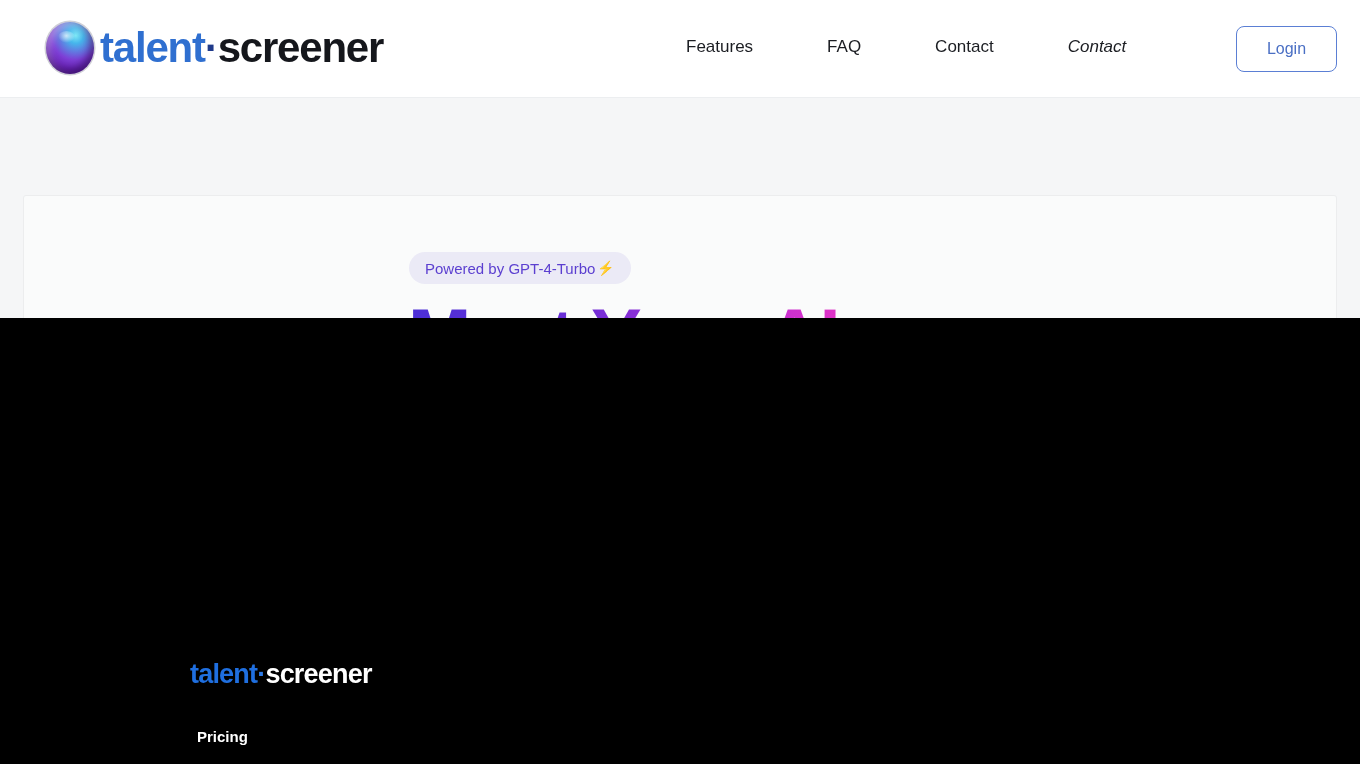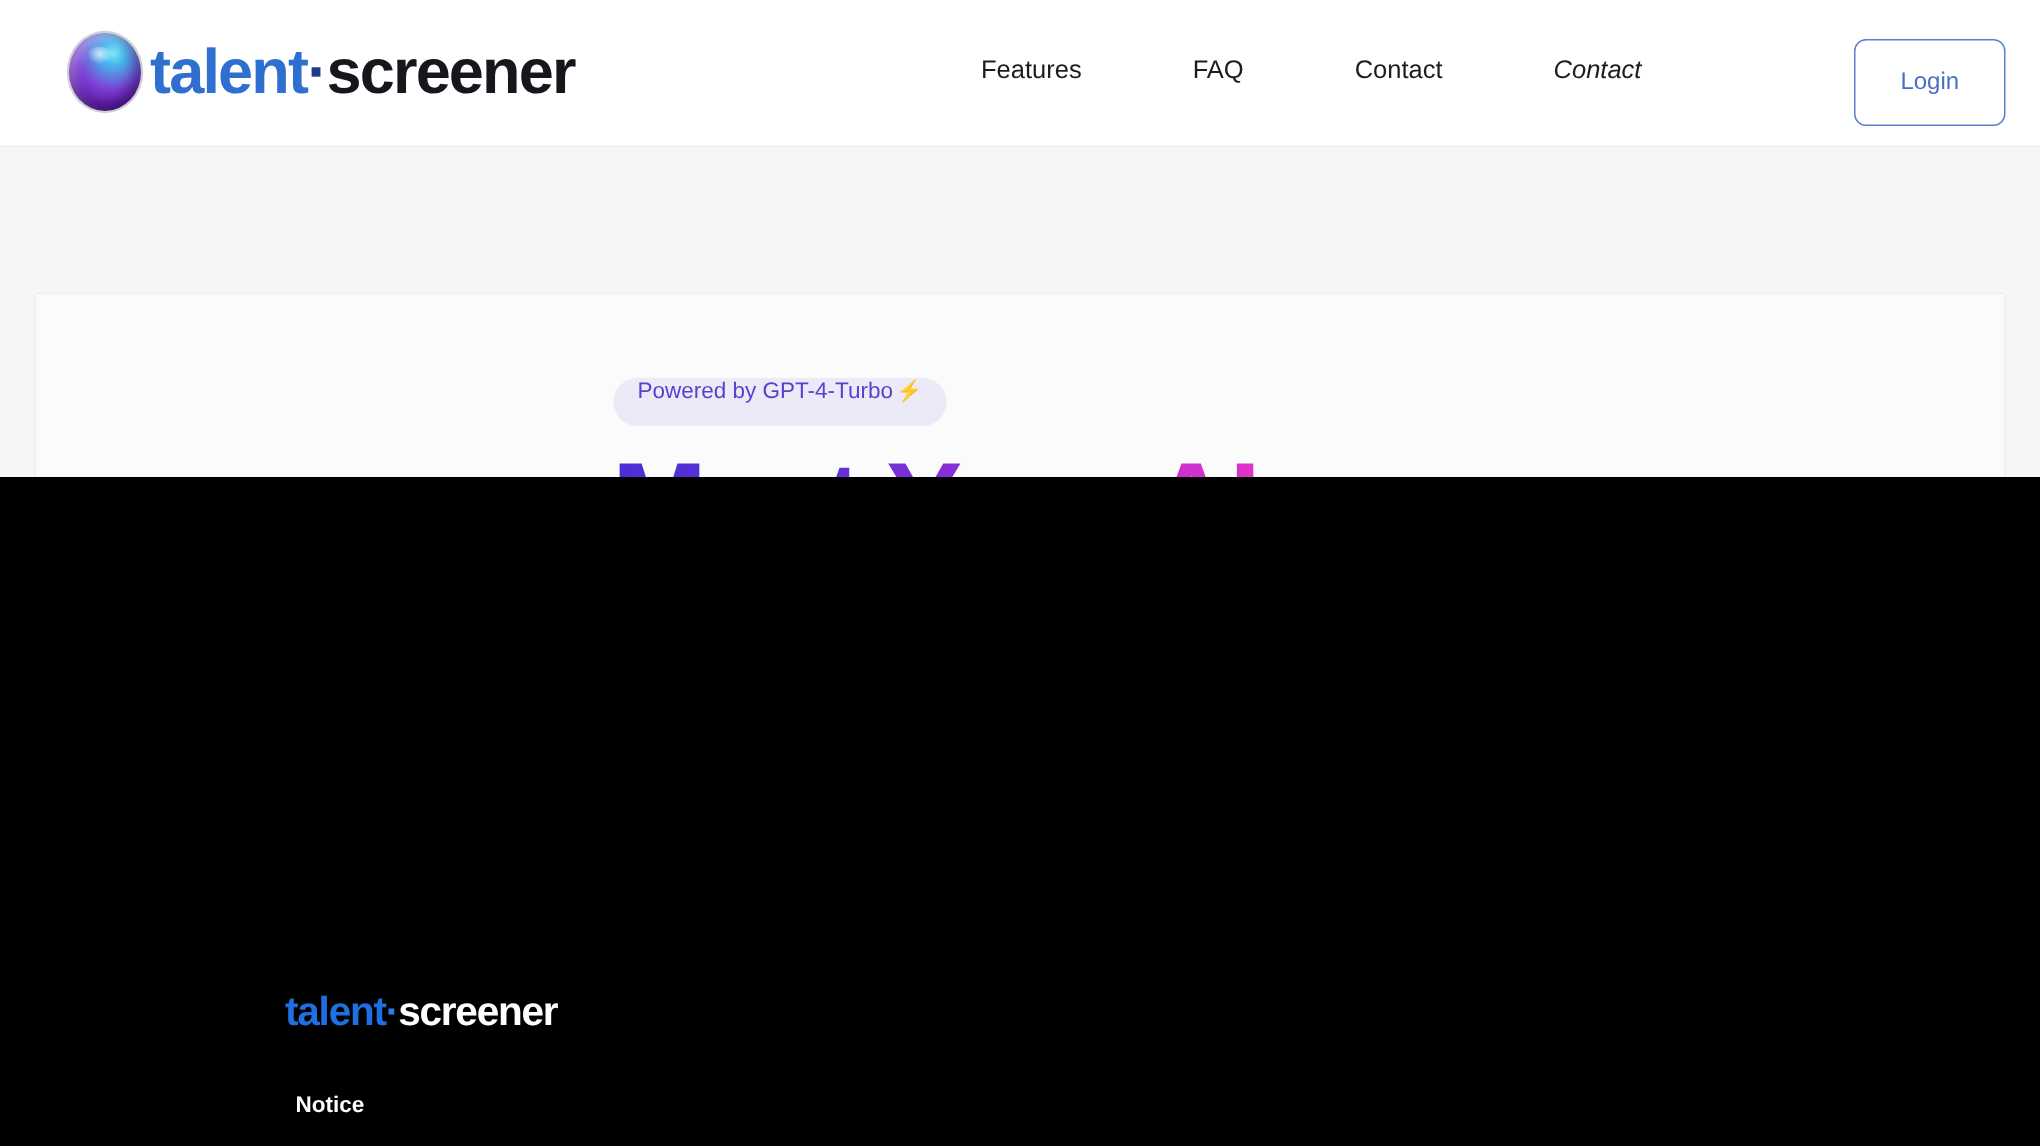--- a/index.html
+++ b/index.html
@@ -65,21 +65,21 @@
     letter-spacing: -1.2px;
     line-height: 1;
     white-space: nowrap;
   }
   .brand-word .bw-a { color: #2f6fd0; }
   .brand-word .bw-dot { color: #1f3a8a; }
   .brand-word .bw-b { color: #15171c; }
 
   .nav-links {
     position: absolute;
-    left: 654px;
+    left: 686px;
     top: 37px;
     display: flex;
     align-items: center;
     gap: 0;
     text-align: center;
   }
   .nav-link {
     font-size: 17px;
     color: #1b1d22;
     text-decoration: none;
@@ -93,21 +93,21 @@
   .header-actions {
     position: absolute;
     right: 23px;
     top: 26px;
     display: flex;
     align-items: center;
     gap: 20px;
   }
   .btn-login {
     width: 101px;
-    height: 58px;
+    height: 46px;
     border: 1px solid #5b7fd4;
     border-radius: 8px;
     background: #ffffff;
     color: #4a6fc4;
     font-size: 16px;
     font-family: inherit;
     cursor: pointer;
   }
   .btn-signup {
     width: 122px;
@@ -137,20 +137,21 @@
 
   .hero-badge {
     position: absolute;
     left: 385px;
     top: 56px;
     height: 32px;
     padding: 0 16px;
     border-radius: 16px;
     background: #ebeaf6;
     display: flex;
+    align-items: center;
     gap: 2px;
     font-size: 15px;
     color: #5b3fd0;
     white-space: nowrap;
   }
   .bolt { font-size: 14px; }
 
   .hero-title {
     position: absolute;
     left: 384px;
@@ -240,20 +241,20 @@
     <span>Powered by GPT-4-Turbo</span>
     <span class="bolt">⚡</span>
   </div>
   <h1 class="hero-title">Meet Your AI</h1>
 </section>
 
 <section class="cookie-banner">
 
   <div class="cb-logo"><span class="cl-a">talent</span><span class="cl-dot">·</span><span class="cl-b">screener</span></div>
 
-  <div class="cb-title">Notice</div>
+  <div class="cb-title">Pricing</div>
 
   <div class="cb-body">
     <p class="ln"></p>
 
   </div>
 
 </section>
 
 </body></html>

